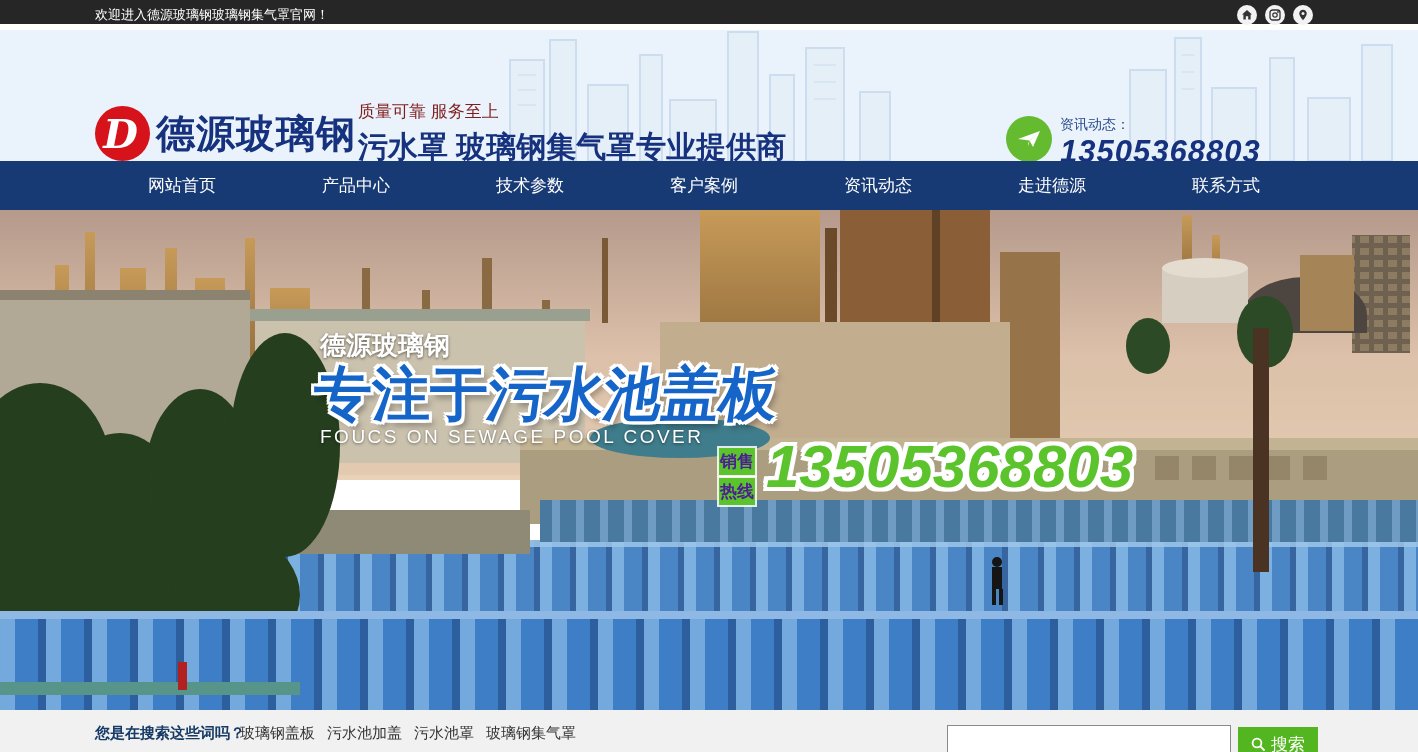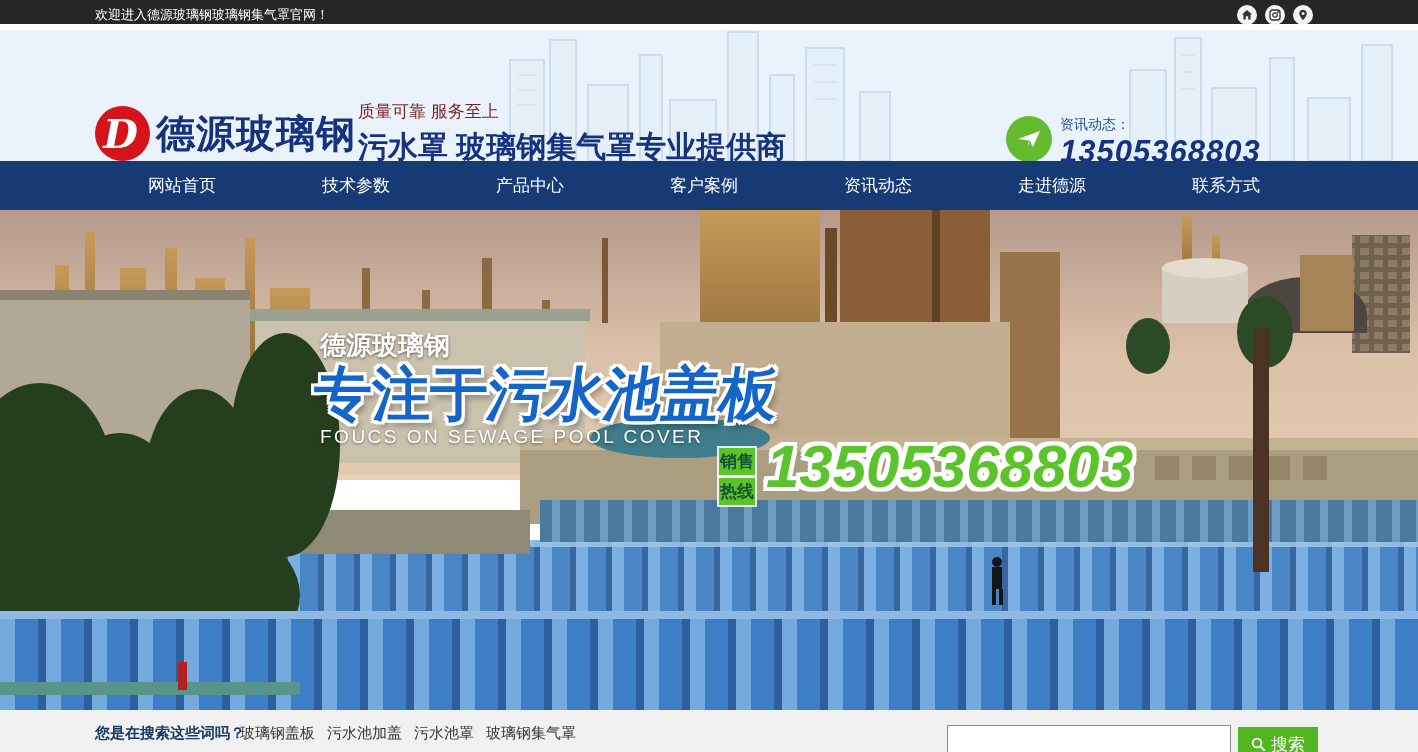--- a/index.html
+++ b/index.html
@@ -37,21 +37,21 @@
   
   .hero { position:absolute; top:210px; left:0; width:1418px; height:503px; overflow:hidden; }
   .hero-art { position:absolute; left:0; top:0; width:1418px; height:503px; }
   .hero-brand { position:absolute; left:320px; top:118px; color:#ffffff; font-size:26px; font-weight:bold; text-shadow:0 1px 3px rgba(0,0,0,.55); }
   .hero-title { position:absolute; left:314px; top:146px; font-size:58px; font-weight:900; color:#1565c8; white-space:nowrap;
     text-shadow:-3px -3px 0 #fff,3px -3px 0 #fff,-3px 3px 0 #fff,3px 3px 0 #fff,0 -3px 0 #fff,0 3px 0 #fff,-3px 0 0 #fff,3px 0 0 #fff, 5px 6px 6px rgba(0,0,0,.35); }
   .hero-title .t-right { display:inline-block; transform:skewX(-8deg); }
   .hero-subtitle { position:absolute; left:320px; top:216px; color:#ffffff; font-size:19px; font-weight:normal; letter-spacing:2.5px; text-shadow:0 1px 3px rgba(0,0,0,.5); }
   .hero-tag { position:absolute; left:318px; top:246px; height:38px; background:#5cb531; color:#ffffff; font-size:22px; font-weight:bold; line-height:38px; padding:0 17px; letter-spacing:1px; }
   .hotline-label { position:absolute; left:719px; top:238px; width:36px; }
-  .hotline-label span { display:block; background:#5bc32c; color:#14532d; font-size:17px; font-weight:bold; text-align:center; padding:2px 1px; margin-bottom:3px; box-shadow:0 0 0 2px rgba(255,255,255,.85); }
+  .hotline-label span { display:block; background:#5bc32c; color:#4c1d95; font-size:17px; font-weight:bold; text-align:center; padding:2px 1px; margin-bottom:3px; box-shadow:0 0 0 2px rgba(255,255,255,.85); }
   .hotline-number { position:absolute; left:766px; top:222px; font-size:60px; font-weight:900; font-style:italic; color:#5bc32c; letter-spacing:0px; white-space:nowrap;
     text-shadow:-4px -4px 0 #fff,4px -4px 0 #fff,-4px 4px 0 #fff,4px 4px 0 #fff,0 -4px 0 #fff,0 4px 0 #fff,-4px 0 0 #fff,4px 0 0 #fff; }
 
   
   .searchbar { position:absolute; top:710px; left:0; width:1418px; height:60px; background:#f1f1f1; }
   .search-question { position:absolute; left:95px; top:14px; font-size:15px; font-weight:bold; color:#173b66; }
   .search-keywords { position:absolute; left:240px; top:14px; display:flex; gap:12px; }
   .search-keywords a { font-size:15px; color:#333333; text-decoration:none; cursor:pointer; }
   .search-input { position:absolute; left:947px; top:15px; width:284px; height:34px; border:1px solid #8a8a8a; background:#ffffff; font-size:14px; padding:0 8px; outline:none; }
   .search-btn { position:absolute; left:1238px; top:17px; width:80px; height:34px; background:#53b51f; border:none; color:#ffffff; font-size:17px; cursor:pointer; display:flex; align-items:center; justify-content:center; gap:5px; font-family:inherit; }
@@ -137,22 +137,22 @@
       <div class="phone-texts">
         <div class="phone-label">资讯动态：</div>
         <div class="phone-number">13505368803</div>
       </div>
     </div>
   </div>
 
   <div class="nav">
     <div class="nav-inner">
       <a class="nav-item">网站首页</a>
+      <a class="nav-item">产品中心</a>
       <a class="nav-item">技术参数</a>
-      <a class="nav-item">产品中心</a>
       <a class="nav-item">客户案例</a>
       <a class="nav-item">资讯动态</a>
       <a class="nav-item">走进德源</a>
       <a class="nav-item">联系方式</a>
     </div>
   </div>
 
   <div class="hero">
     <svg class="hero-art" viewBox="0 0 1418 503" preserveAspectRatio="none">
       <defs>

